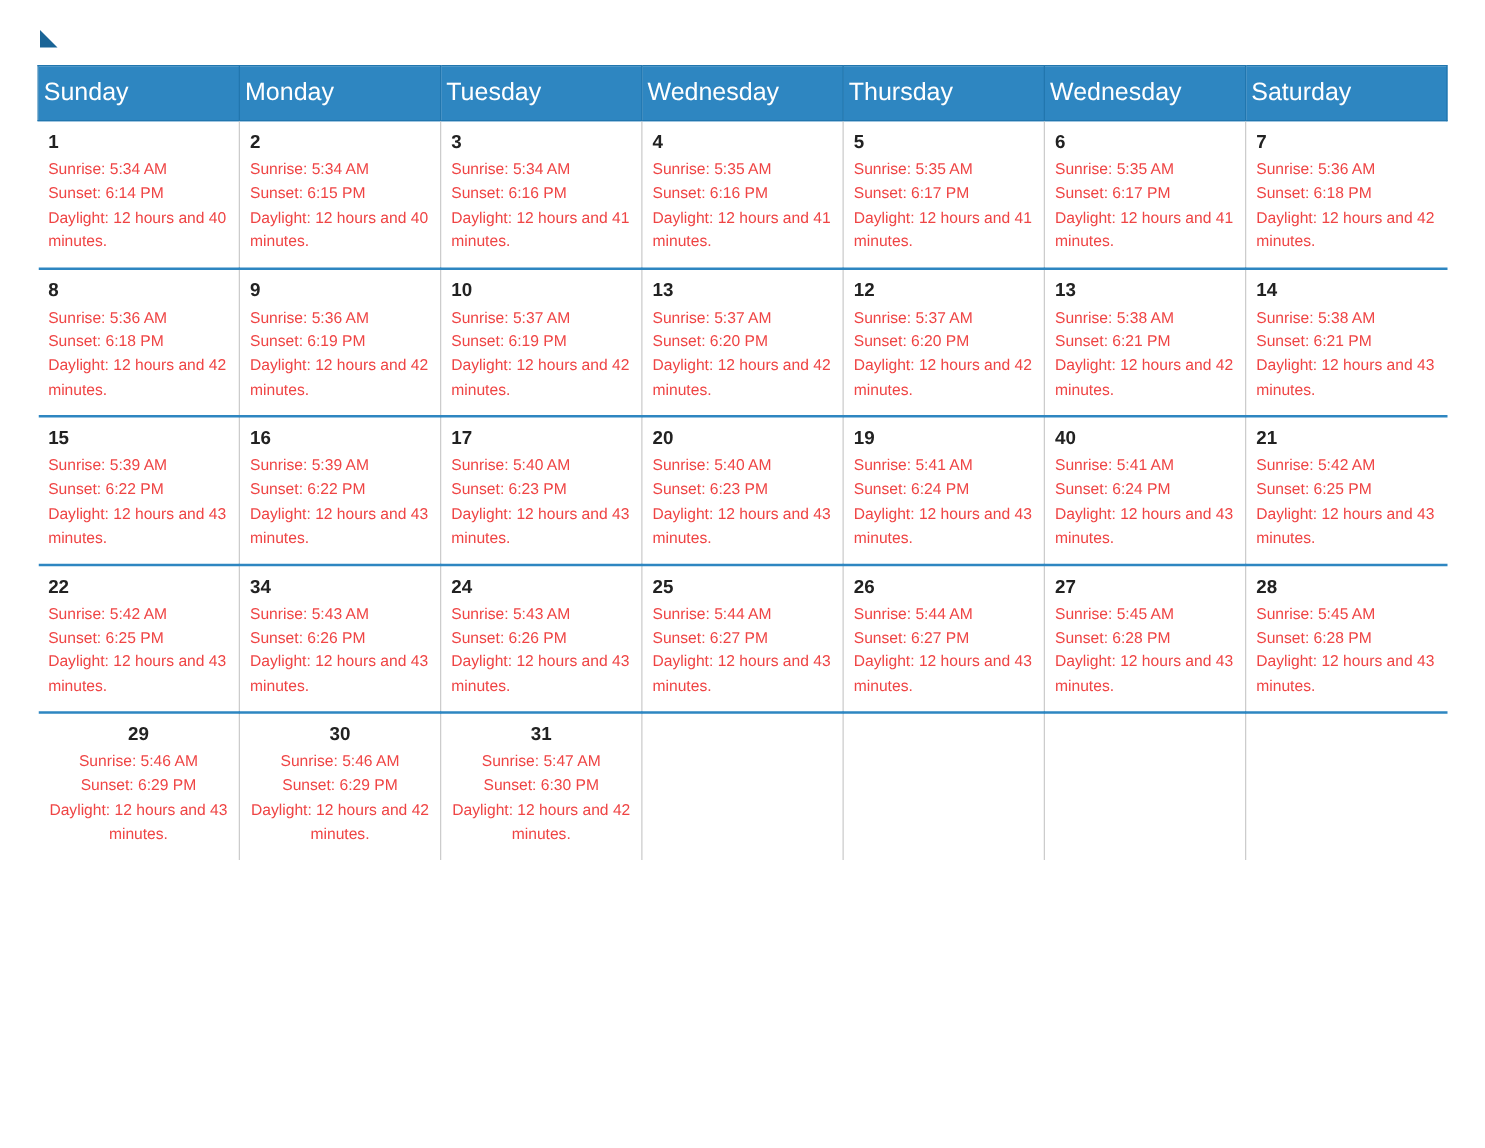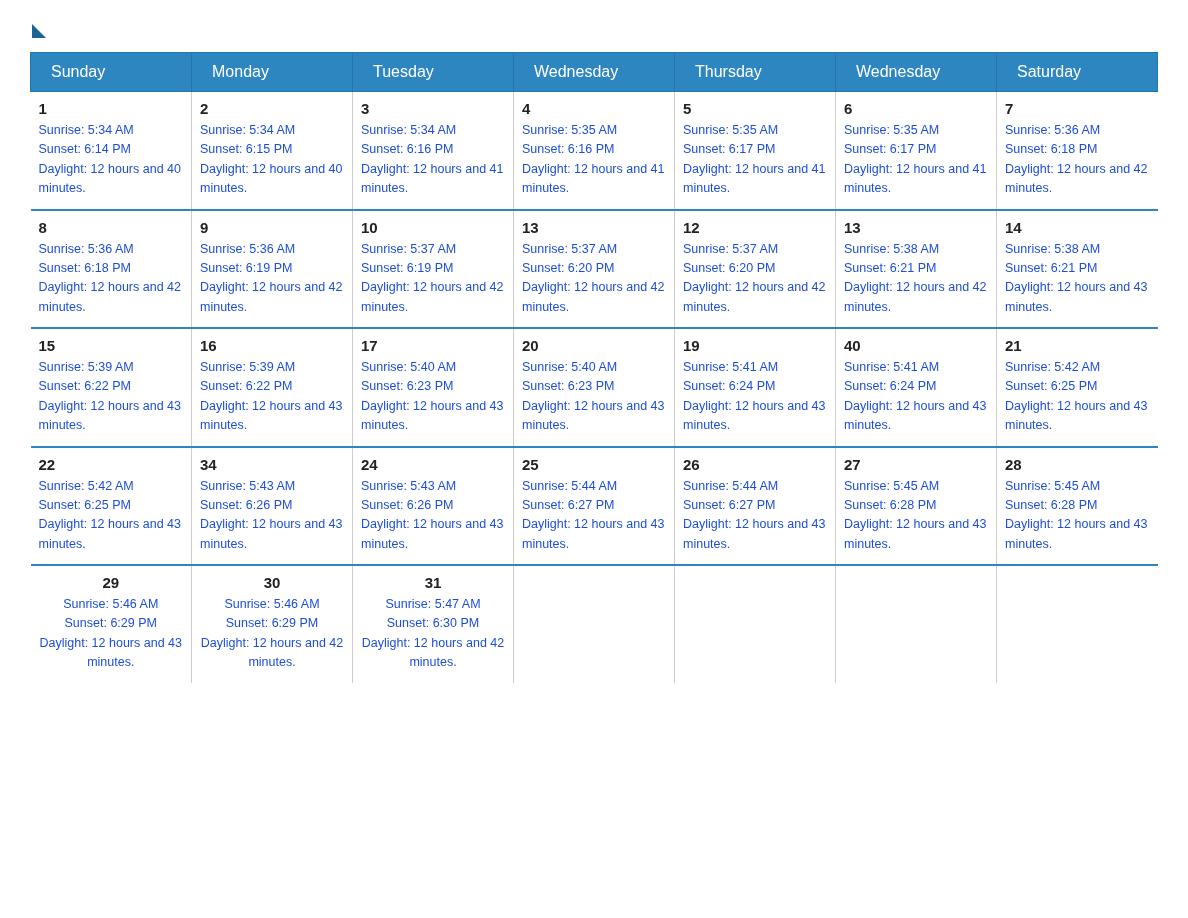--- a/index.html
+++ b/index.html
@@ -63,23 +63,23 @@
     table {
       width: 100%;
       border-collapse: collapse;
       table-layout: fixed;
     }
     thead tr {
       background-color: #2e86c1;
     }
     thead th {
       color: #fff;
-      font-size: 16px;
+      font-size: 20px;
       font-weight: normal;
-      padding: 10px 20px;
+      padding: 10px 4px;
       text-align: left;
       border: 1px solid #2176ae;
     }
     tbody tr {
       border-bottom: 2px solid #2e86c1;
     }
     tbody td {
       vertical-align: top;
       padding: 8px 8px 10px 8px;
       font-size: 13px;
@@ -94,21 +94,21 @@
     .day-number {
       font-size: 15px;
       font-weight: bold;
       color: #222;
       margin-bottom: 4px;
       display: block;
     }
     .day-info {
       font-size: 12.5px;
       line-height: 1.55;
-      color: #1d4ed8;
+      color: #ef4444;
     }
     tbody tr:last-child {
       border-bottom: none;
       text-align: center;
     }
     .empty-cell {
       background: #fff;
     }
   </style>
 </head>

